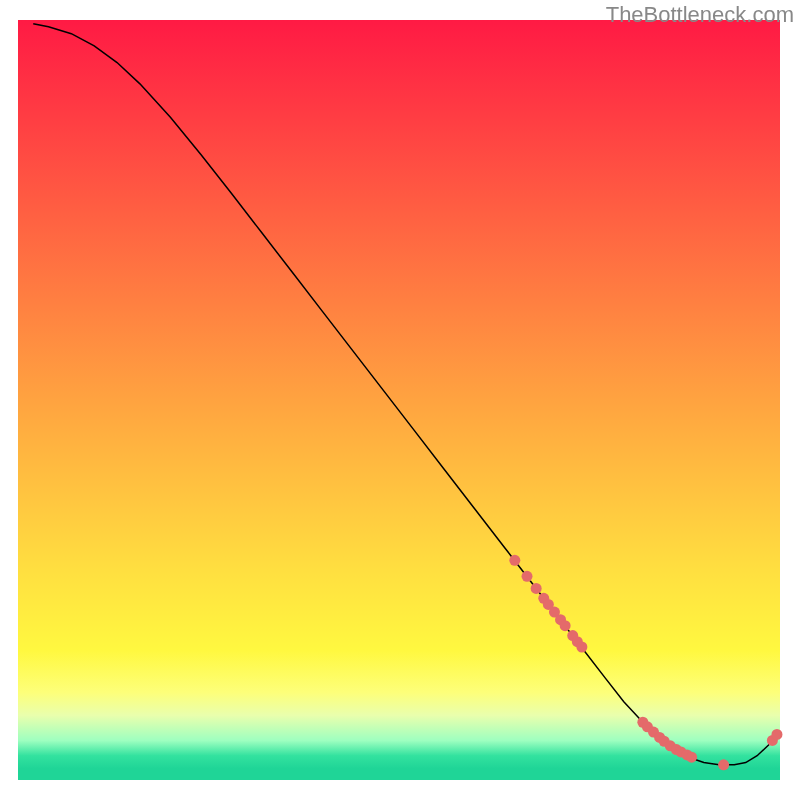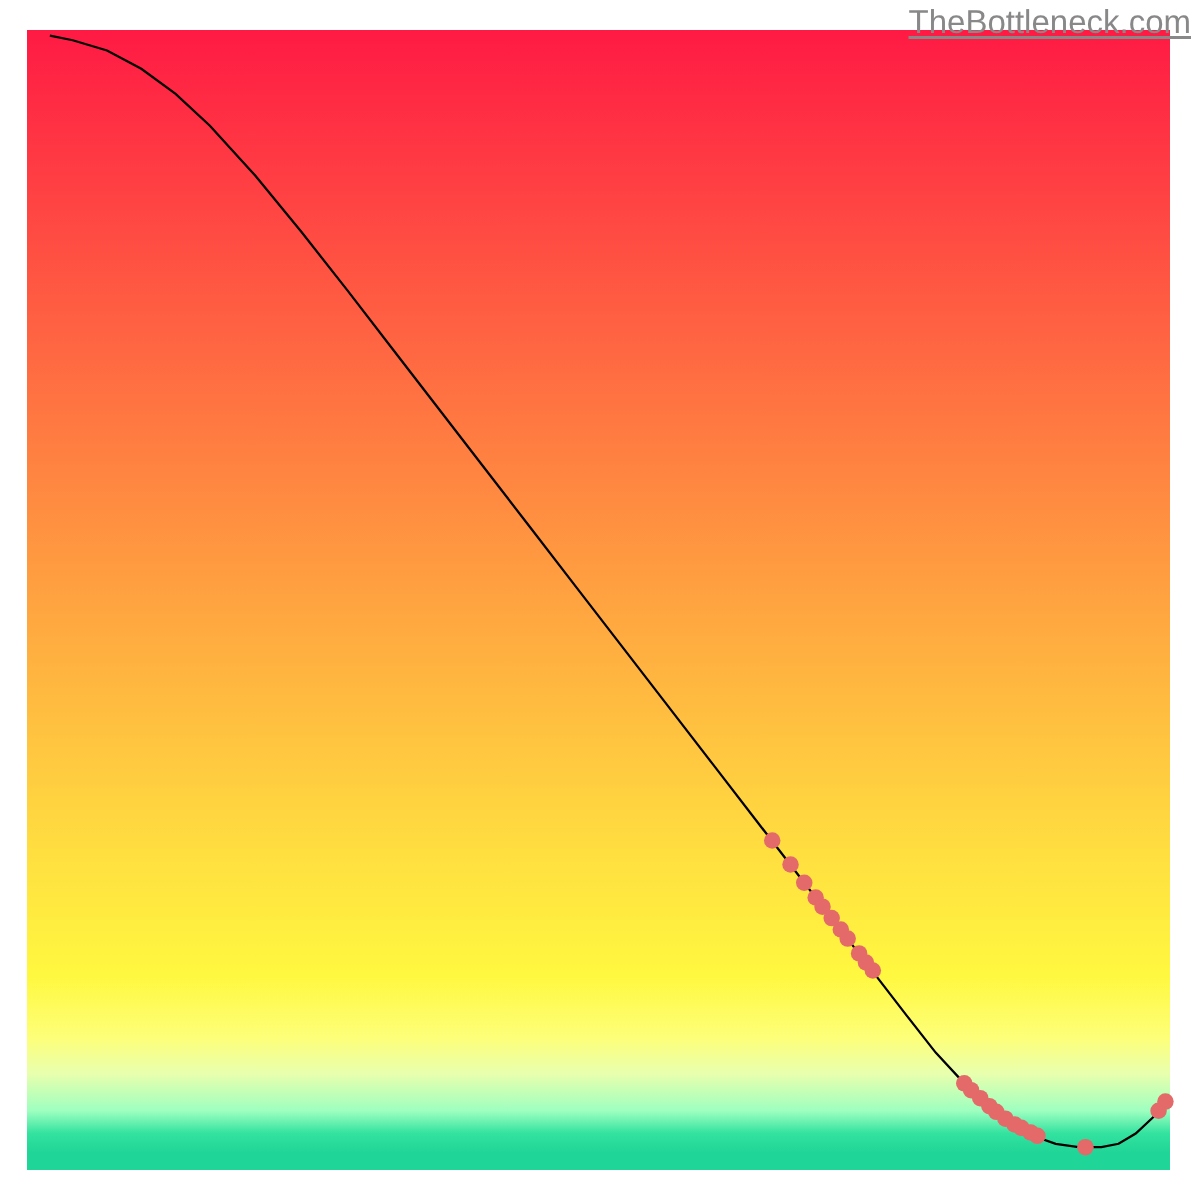--- a/index.html
+++ b/index.html
@@ -17,21 +17,20 @@
   }
   #watermark {
     position: absolute;
     top: 2px;
     right: 6px;
     font-size: 22px;
     color: #888888;
     font-weight: 500;
     z-index: 10;
     user-select: none;
-    text-decoration: underline;
   }
   svg { display: block; }
 </style>
 </head>
 <body>
 
 <div id="chart-container">
   <div id="watermark">TheBottleneck.com</div>
   <svg id="chart-svg" width="800" height="800" viewBox="0 0 800 800">
     <defs>

